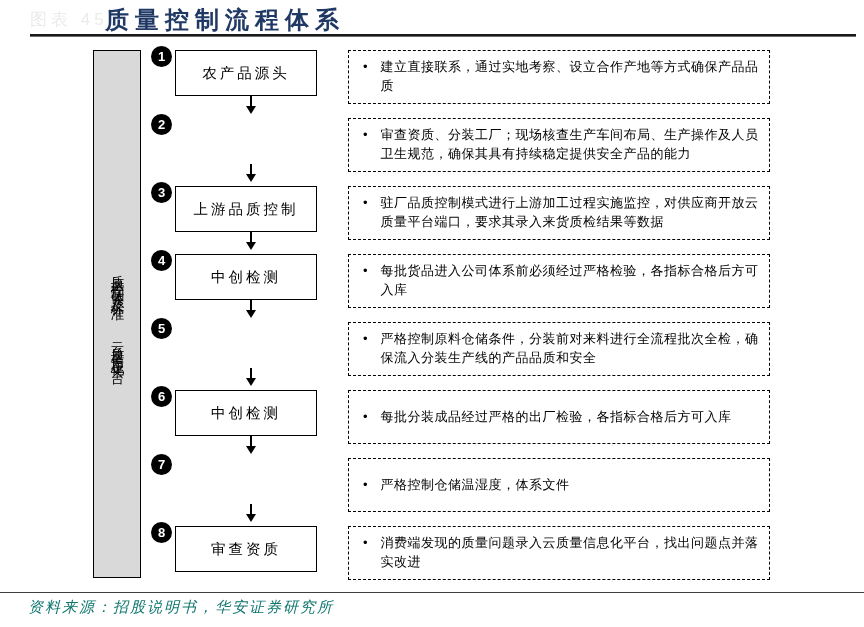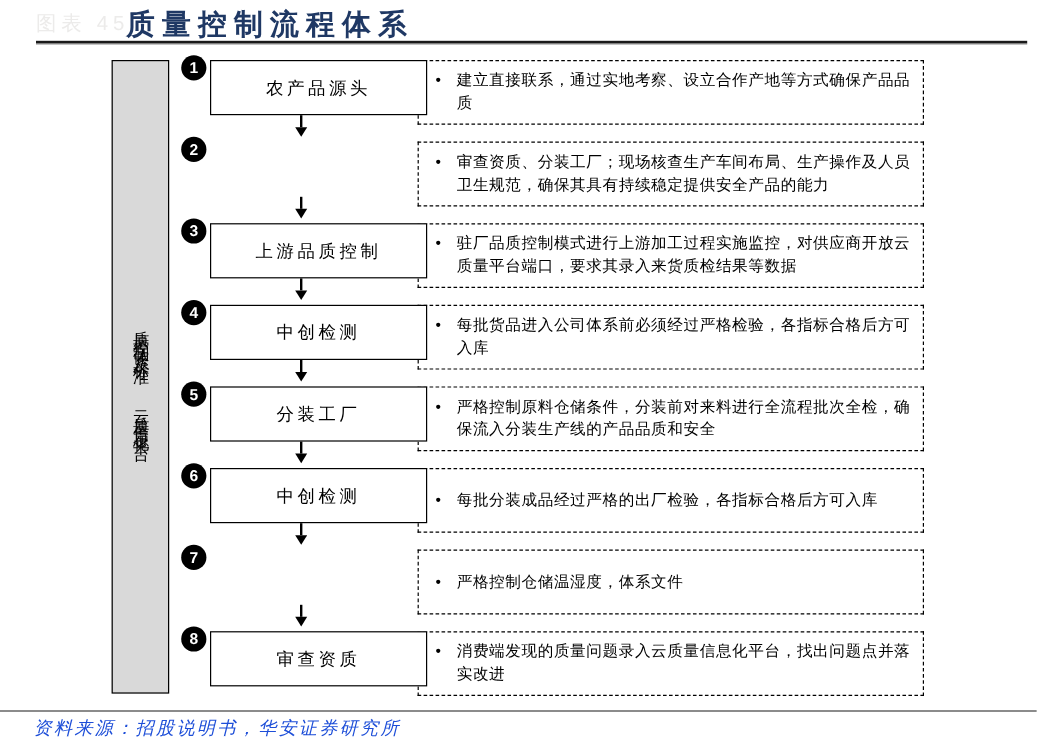--- a/index.html
+++ b/index.html
@@ -25,38 +25,38 @@
   .side-bar span { writing-mode:vertical-rl; text-orientation:upright;
                    font-size:13.5px; letter-spacing:4px; font-weight:500; }
 
   .steps { position:absolute; left:150px; top:9px; width:620px; }
   .step-row { display:grid; grid-template-columns:198px 422px; height:68px; }
 
   .flow-cell { position:relative; }
   .badge { position:absolute; left:1px; top:0; width:21px; height:21px; border-radius:50%;
            background:#000; color:#fff; font-size:13px; font-weight:bold;
            display:flex; align-items:center; justify-content:center; z-index:2; }
-  .step-box { position:absolute; left:25px; top:4px; width:181px; height:46px;
+  .step-box { position:absolute; left:25px; top:4px; width:142px; height:46px;
               background:#fff; border:1.5px solid #000;
               display:flex; align-items:center; justify-content:center;
               font-size:14.5px; letter-spacing:3px; }
   .arrow { position:absolute; left:100px; top:50px; width:2.4px; height:10px; background:#000; }
   .arrow::after { content:""; position:absolute; left:-4.3px; top:10px;
                   border-left:5.5px solid transparent; border-right:5.5px solid transparent;
                   border-top:8px solid #000; }
 
   .desc-box { margin-top:4px; height:54px; border:1.6px dashed #000; background:#fff;
               display:flex; align-items:center; padding:3px 10px 3px 14px; }
   .desc-inner { display:flex; align-items:flex-start; width:100%; }
   .bullet { font-size:13px; line-height:1.45; margin-right:13px; }
   .desc-text { flex:1; font-size:13px; line-height:1.45; letter-spacing:0.5px; }
 
   
   .footer { margin-top:7px; border-top:1.5px solid #3f3f3f; padding:5px 0 0 28px; }
-  .footer-text { font-size:15px; color:#1d4ed8; letter-spacing:2px; font-style:italic;
+  .footer-text { font-size:15px; color:#0f766e; letter-spacing:2px; font-style:italic;
                  font-family:"Liberation Serif", serif;text-align:center; }
 </style>
 </head>
 <body>
 
 <div class="header">
   <span class="watermark">图表 45</span>
   <span class="title">质量控制流程体系</span>
   <div class="title-rule"></div>
 </div>
@@ -125,23 +125,20 @@
         <div class="desc-inner">
           <span class="bullet">•</span>
           <span class="desc-text">每批货品进入公司体系前必须经过严格检验，各指标合格后方可入库</span>
         </div>
       </div>
     </div>
 
     <div class="step-row">
       <div class="flow-cell">
         <div class="badge">5</div>
-        <div class="step-box">
-          <span>分装工厂</span>
-        </div>
         <div class="arrow"></div>
       </div>
       <div class="desc-box">
         <div class="desc-inner">
           <span class="bullet">•</span>
           <span class="desc-text">严格控制原料仓储条件，分装前对来料进行全流程批次全检，确保流入分装生产线的产品品质和安全</span>
         </div>
       </div>
     </div>
 

